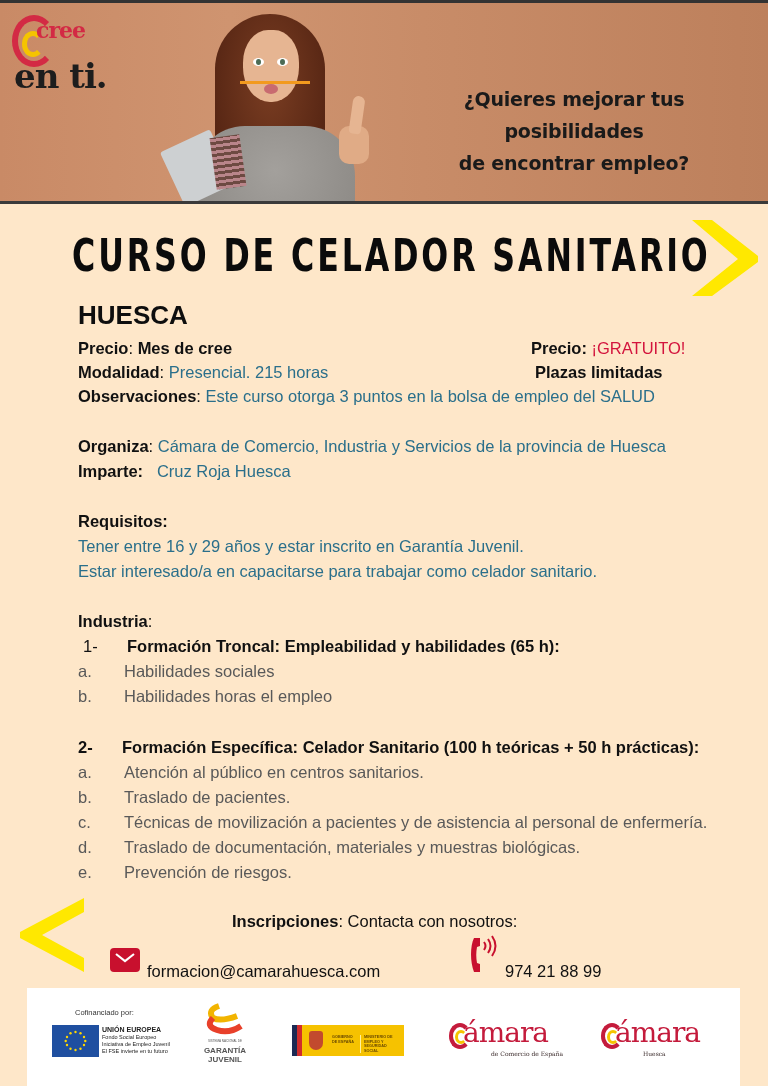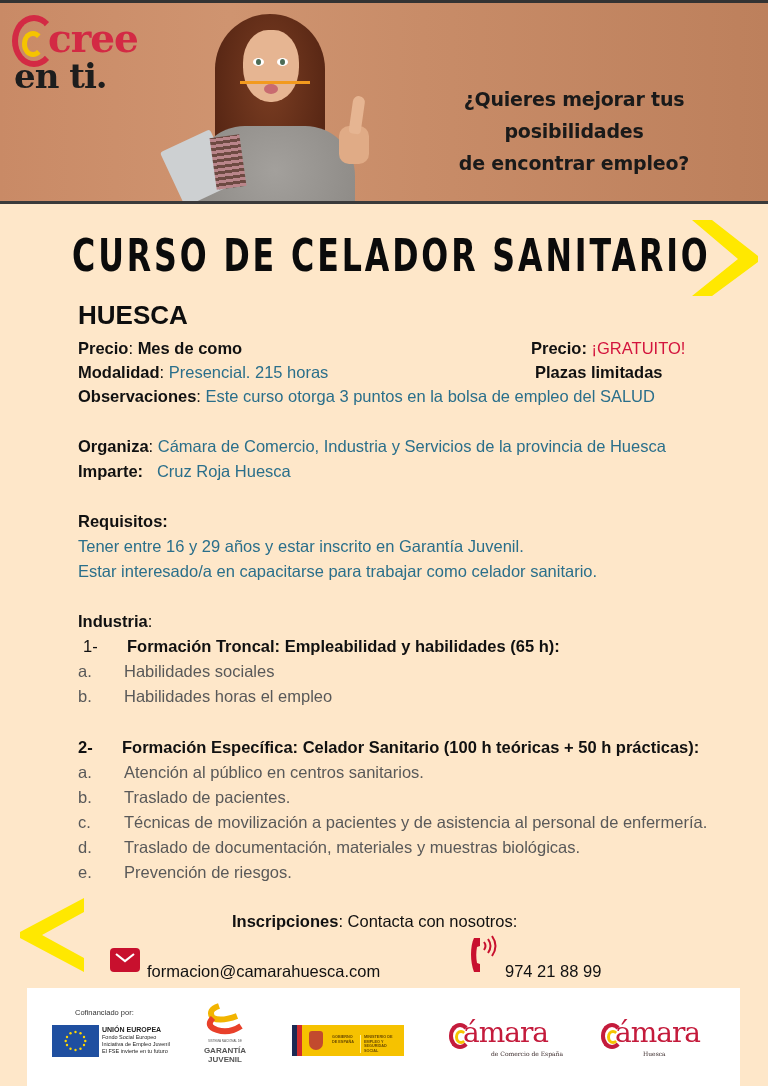--- a/index.html
+++ b/index.html
@@ -24,22 +24,22 @@
   .logo { position: absolute; left: 12px; top: 12px; width: 110px; height: 80px; }
   .logo-c-outer {
     position: absolute; left: 0; top: 0; width: 44px; height: 52px;
     border: 6px solid #d32a44; border-right-color: transparent; border-radius: 50%;
   }
   .logo-c-inner {
     position: absolute; left: 10px; top: 16px; width: 22px; height: 26px;
     border: 5px solid #f5c400; border-right-color: transparent; border-radius: 50%;
   }
   .logo-cree {
-    position: absolute; left: 36px; top: 4px;
-    font-family: "DejaVu Serif", serif; font-weight: bold; font-size: 39px;
+    position: absolute; left: 24px; top: 4px;
+    font-family: "DejaVu Serif", serif; font-weight: bold; font-size: 22px;
     color: #d32a44; letter-spacing: -1px; line-height: 1;
   }
   .logo-enti {
     position: absolute; left: 2px; top: 44px;
     font-family: "DejaVu Serif", serif; font-weight: bold; font-size: 34px;
     color: #1d1d1d; letter-spacing: -1px; line-height: 1;
   }
   
   .person { position: absolute; left: 165px; top: 5px; width: 210px; height: 200px; }
   .hair {
@@ -160,21 +160,21 @@
 </div>
 
 <div class="title">CURSO DE CELADOR SANITARIO</div>
 <svg class="chev-right" viewBox="0 0 70 80">
   <polygon points="2,2 22,2 68,38 68,44 22,78 2,78 48,41" fill="#ffe800"></polygon>
 </svg>
 
 <div class="h-city">HUESCA</div>
 
 <div class="txt" style="left:78px; top:338px;">
-  <span class="lbl">Precio</span><span>: </span><span class="lbl">Mes de como</span>
+  <span class="lbl">Precio</span><span>: </span><span class="lbl">Mes de cree</span>
 </div>
 <div class="txt" style="left:531px; top:338px;">
   <span class="lbl">Precio:</span>
   <span class="red">¡GRATUITO!</span>
 </div>
 
 <div class="txt" style="left:78px; top:362px;">
   <span class="lbl">Modalidad</span><span>: </span><span class="val">Presencial. 215 horas</span>
 </div>
 <div class="txt lbl" style="left:535px; top:362px;">Plazas limitadas</div>

